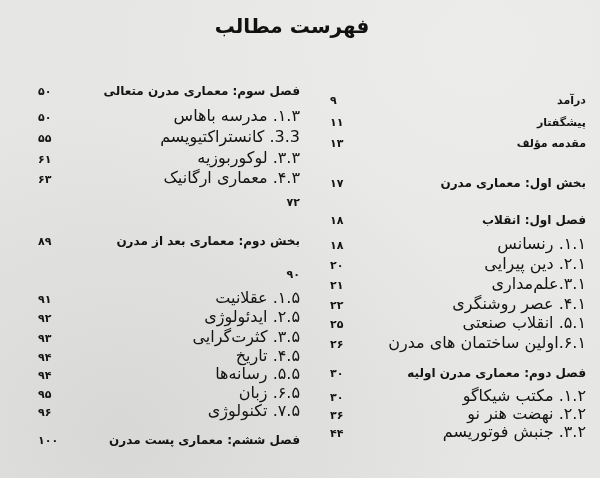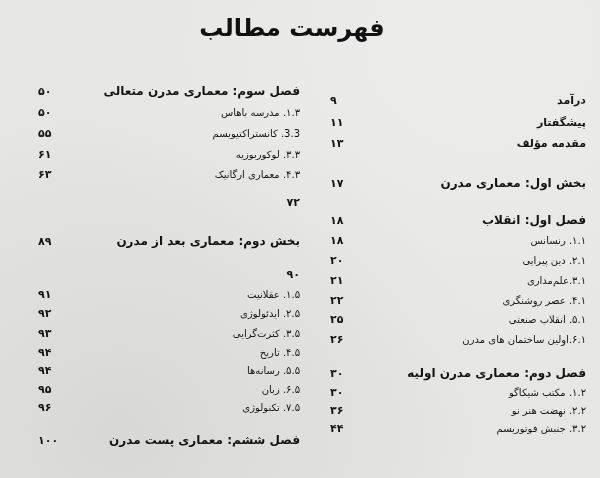--- a/index.html
+++ b/index.html
@@ -9,33 +9,33 @@
       background-image: radial-gradient(ellipse at 20% 90%, #d8d8d6 0%, rgba(216,216,214,0) 55%),
                         radial-gradient(ellipse at 80% 10%, #ececea 0%, rgba(236,236,234,0) 60%);
       font-family: "DejaVu Sans", sans-serif;
       color: #141414;
       position: relative;
     }
     .title {
       position: absolute; top: 14px; left: 0; width: 584px;
       text-align: center; direction: rtl;
       font-family: "DejaVu Sans", sans-serif;
-      font-weight: bold; font-size: 24px; color: #111;
+      font-weight: bold; font-size: 20px; color: #111;
     }
     .entry {
       position: absolute; direction: rtl; white-space: nowrap;
       display: flex; justify-content: space-between; align-items: baseline;
     }
     .entry .label { text-align: right; }
     .entry .page { direction: rtl; font-weight: bold; font-size: 11px; }
     .col-right .entry { right: 14px; width: 256px; }
     .col-left .entry { right: 300px; width: 262px; }
     .h { font-weight: bold; font-size: 12px; }
     .n { font-size: 10px; }
-    .n .label { font-size: 10px; }
+    .n .label { font-size: 16px; }
     .plain { font-weight: bold; font-size: 11px; }
     .underlined .label { }
   </style>
 </head>
 <body>
 
 <div class="title">فهرست مطالب</div>
 
 <div class="col-right" id="col-right">
     <div class="entry plain" style="top: 94px;">

